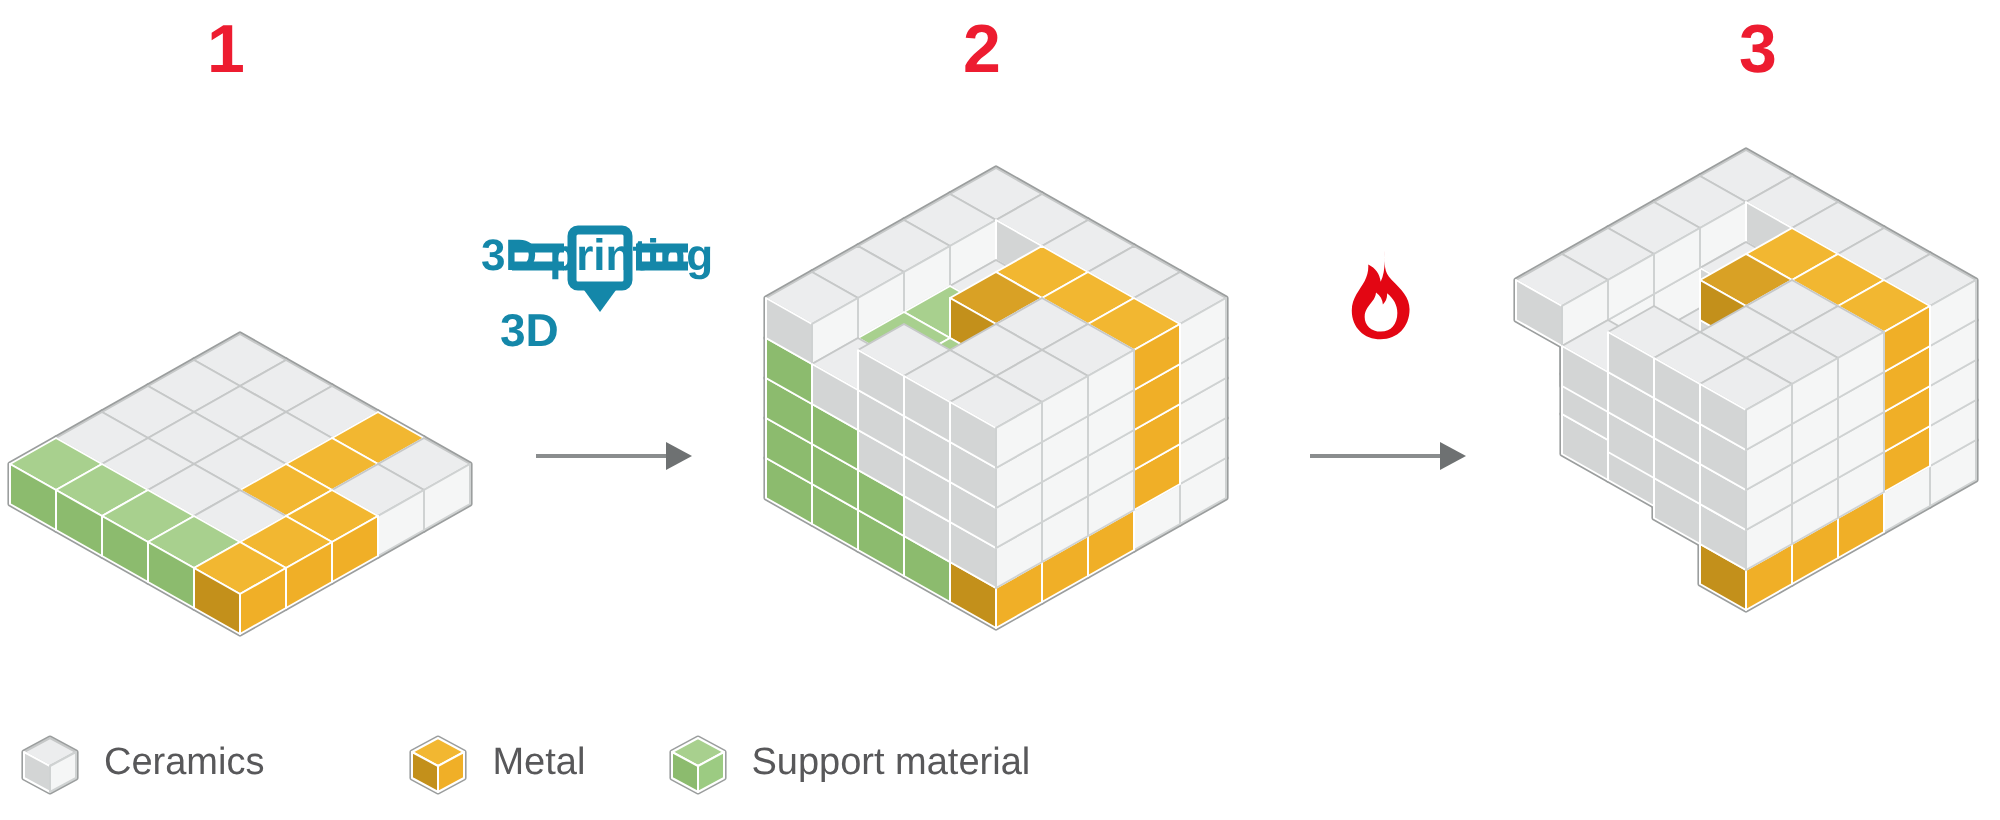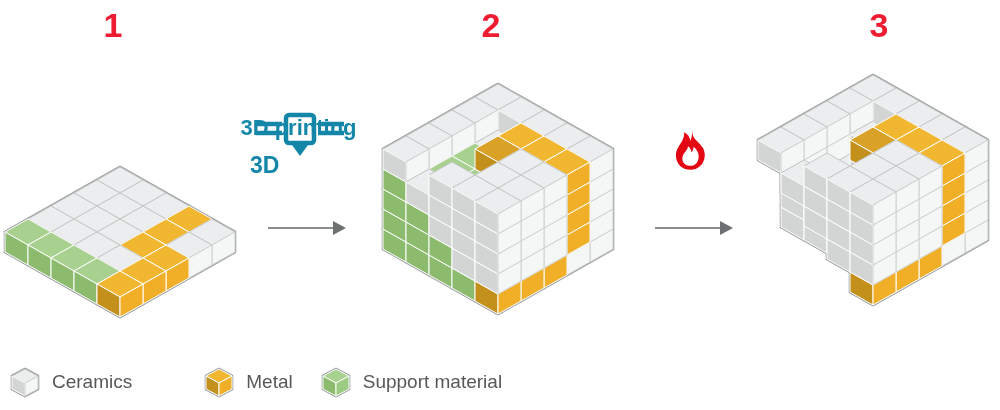--- a/index.html
+++ b/index.html
@@ -34,21 +34,21 @@
     content:"";position:absolute;right:-13px;top:-6px;
     border-left:13px solid var(--arrow-head);
     border-top:7px solid transparent;border-bottom:7px solid transparent;
   }
   #arrow1{left:268px;} #arrow2{left:655px;}
   .legend{position:absolute;left:10px;top:366px;display:flex;align-items:center;justify-content:space-between;}
   .legend-item{display:flex;align-items:center;}
   .legend-item svg{display:block;margin-right:12px;}
   .legend-label{font-size:19px;color:var(--legend-text);white-space:nowrap;}
   #legend-item-0{margin-right:72px;}
-  #legend-item-1{margin-right:28px;}
+  #legend-item-1{margin-right:41px;}
 </style>
 </head>
 <body>
 
 <div class="canvas">
 
   <div class="step-number" id="num1">1</div>
   <div class="step-number" id="num2">2</div>
   <div class="step-number" id="num3">3</div>
 

